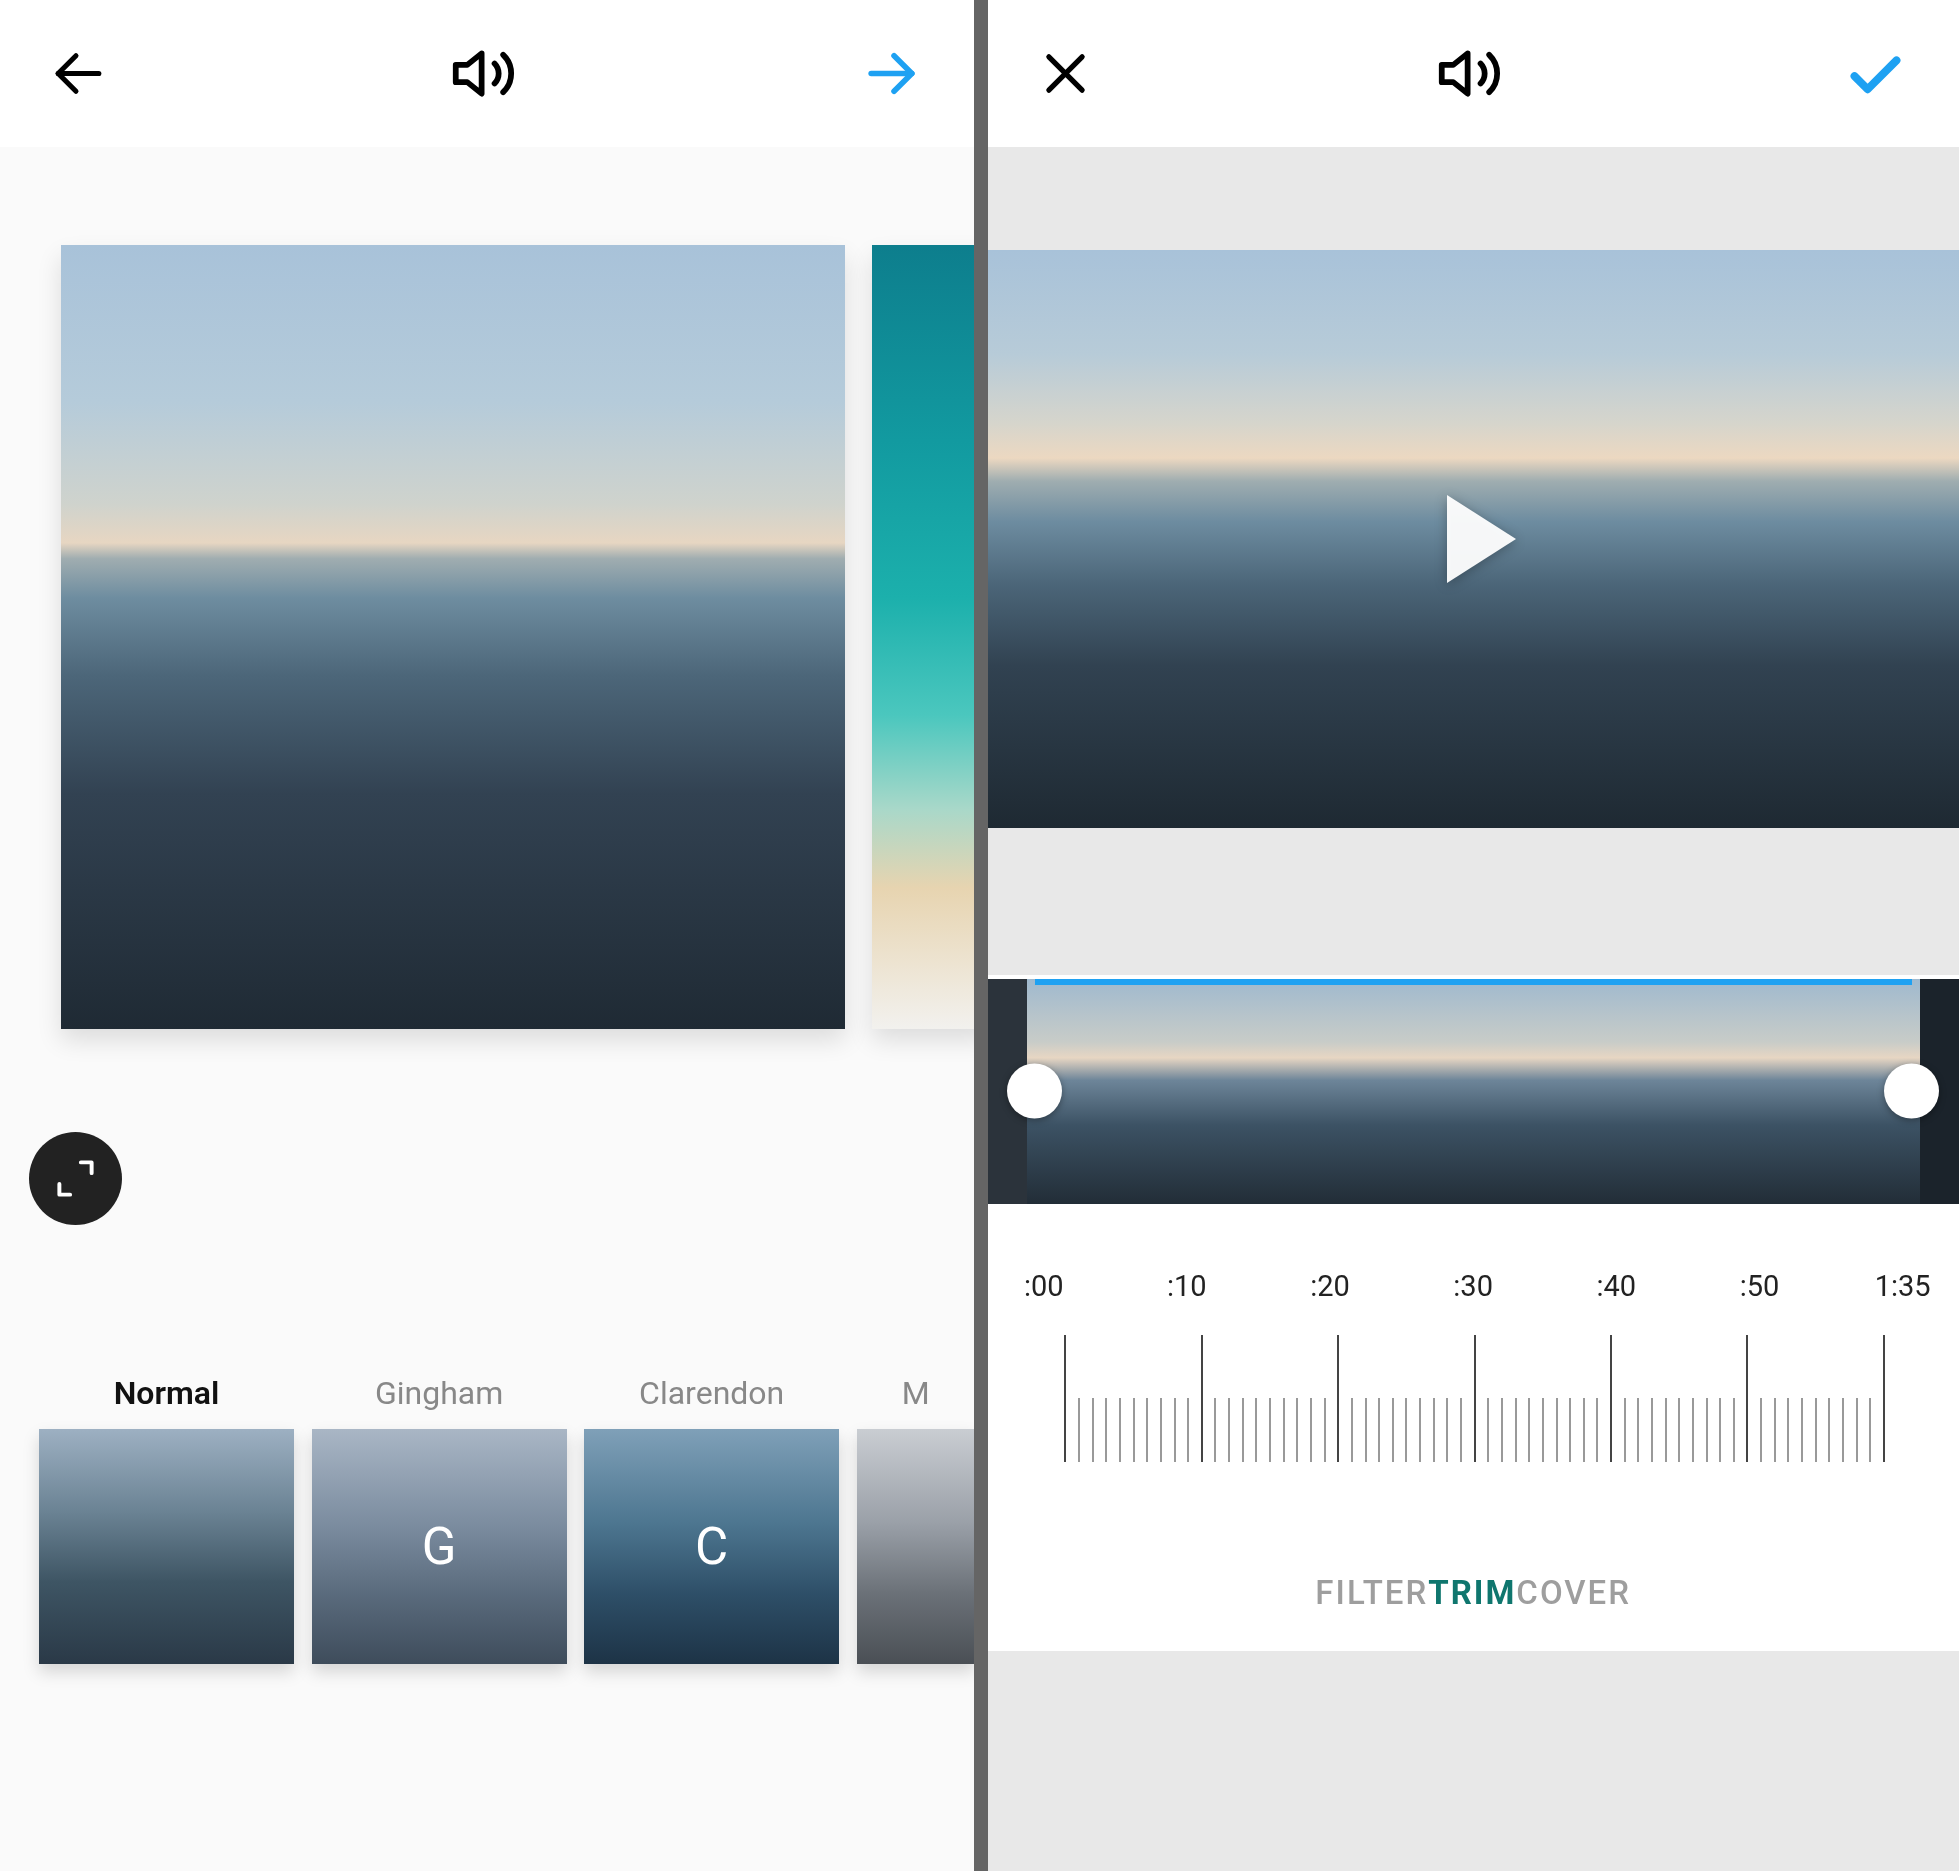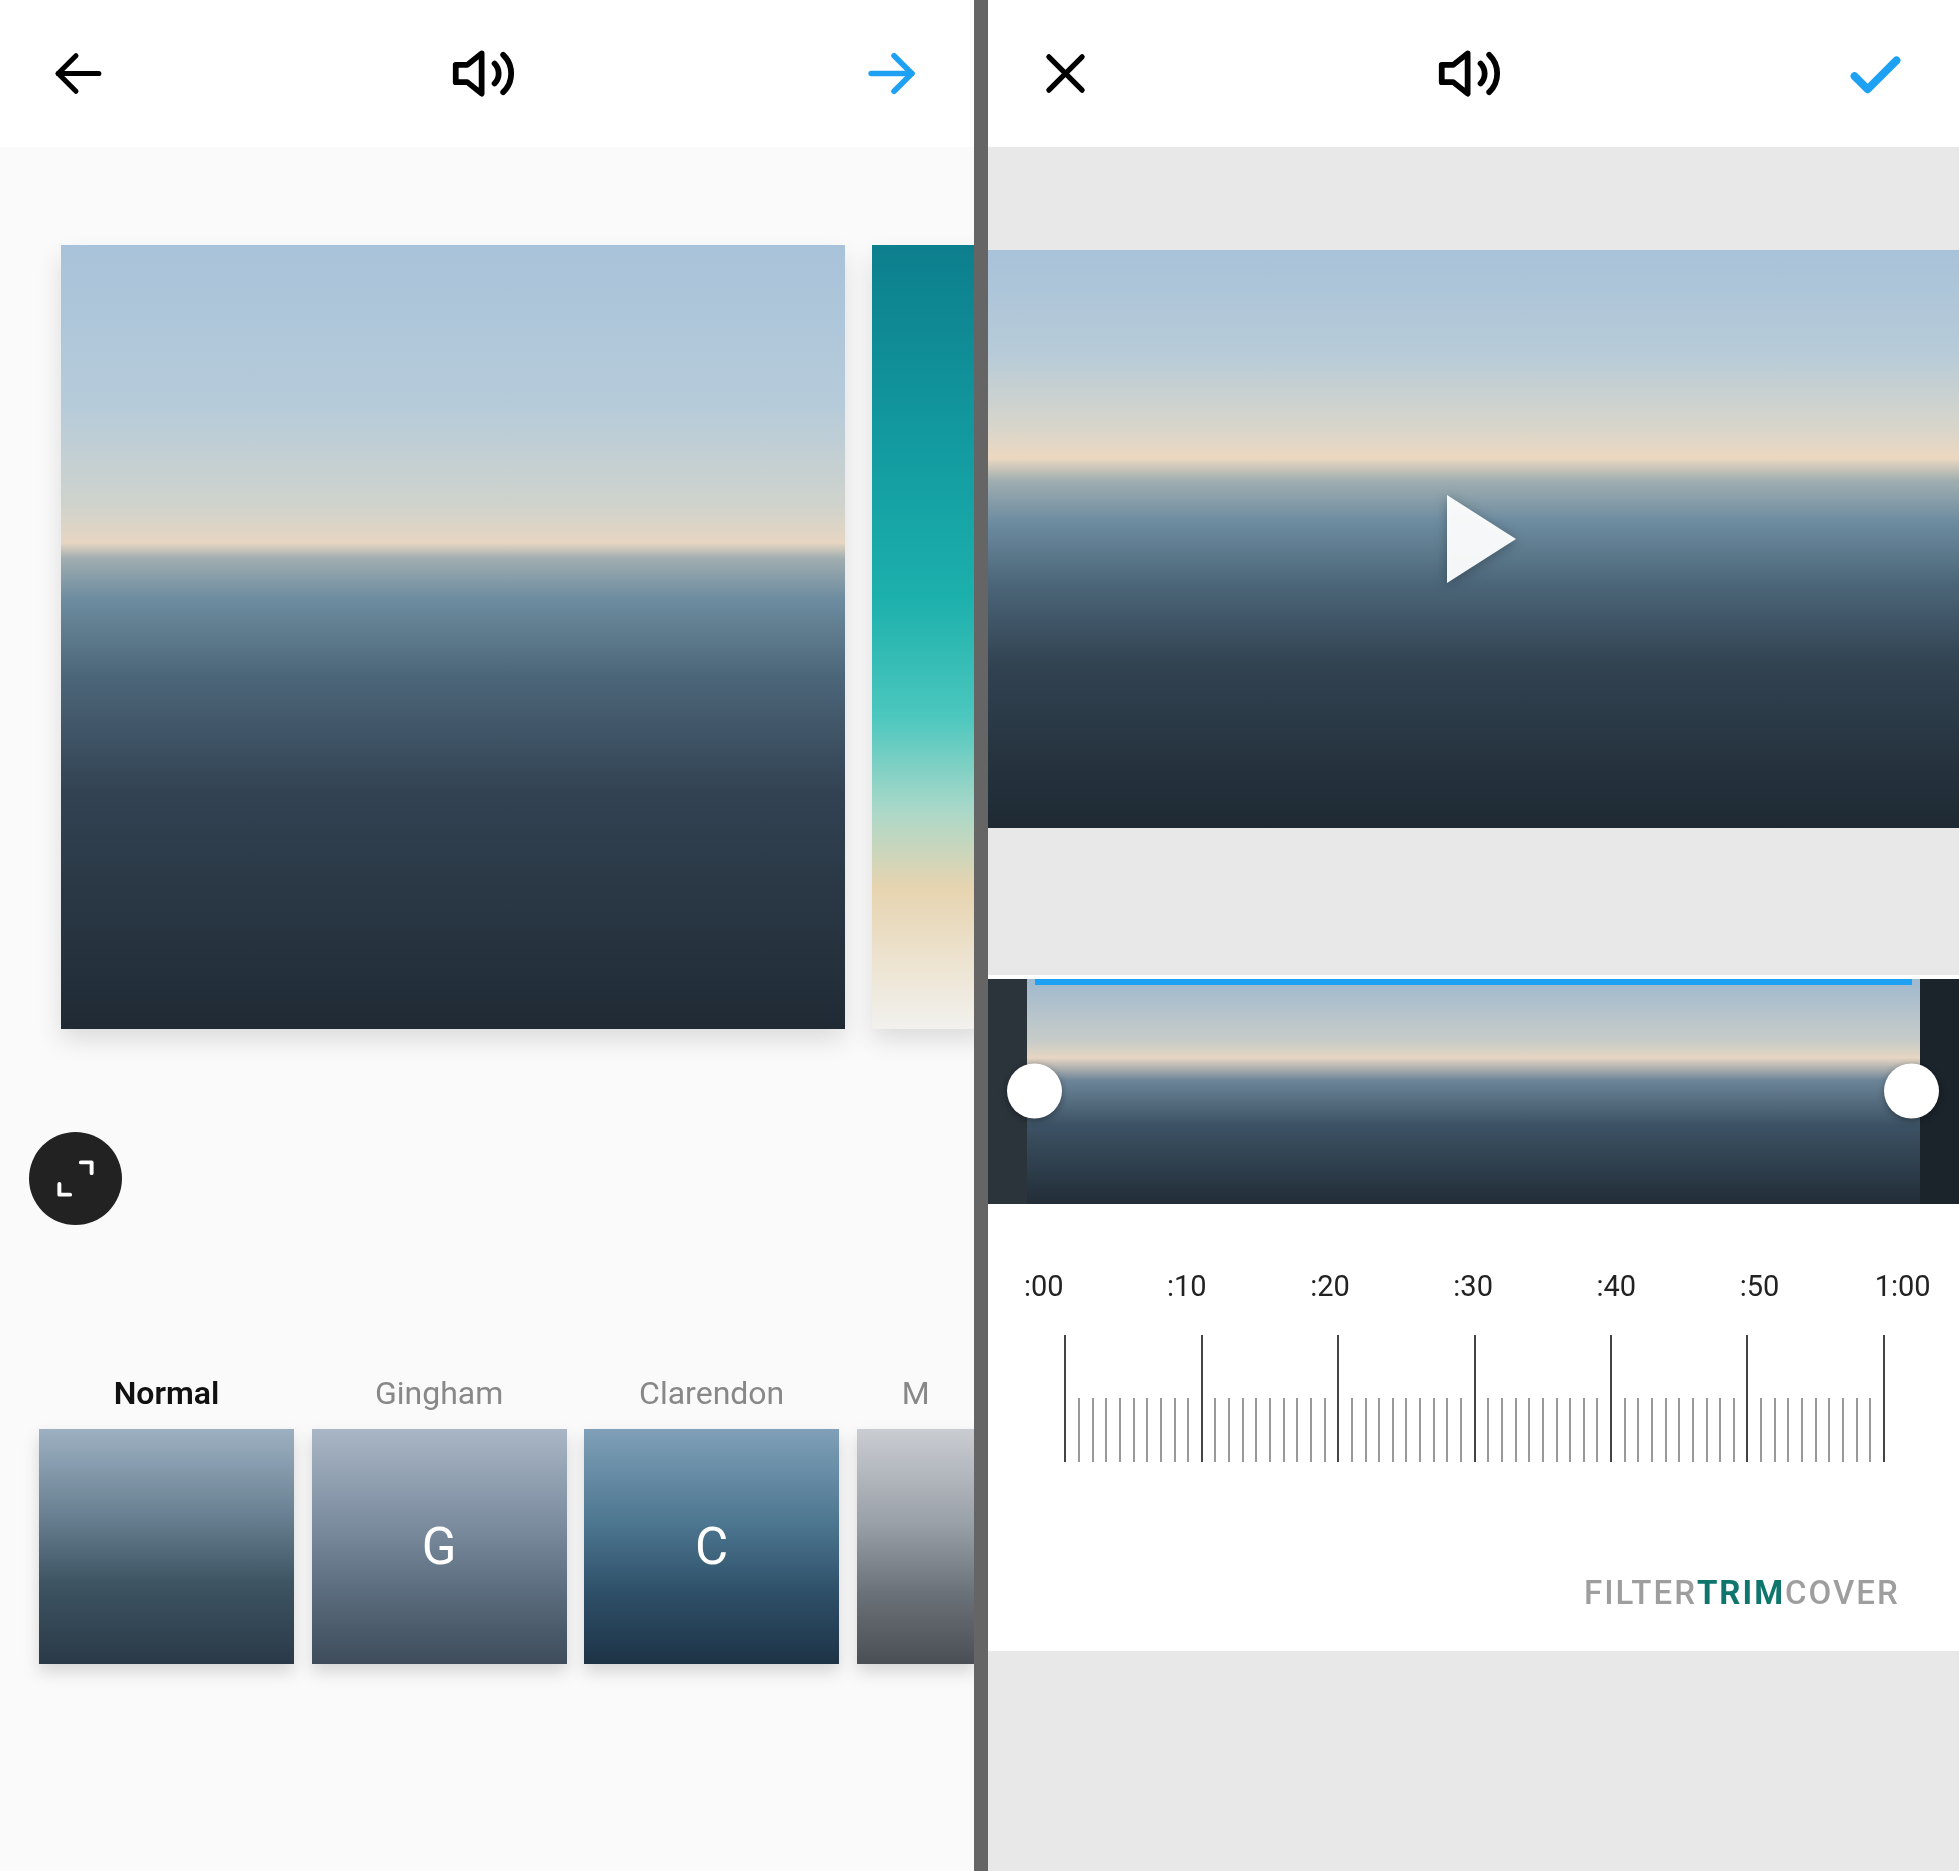--- a/index.html
+++ b/index.html
@@ -132,21 +132,21 @@
   .trim-handle.right { right:19.6px; }
 
   .ruler { background:#fff; height: 323px; padding-top: 59px; position:relative; }
   .ruler-labels { display:flex; justify-content:space-between; padding:0 17px; }
   .rlabel { font-size:29px; color:#222; width:78px; text-align:center;}
   .ticks { position:relative; height: 196px; margin-top: 11.8px; }
   .tick { position:absolute; bottom:49px; width:2px; background:#999; }
   .tick.major { height:127px; background:#444; }
   .tick.minor { height:64px; }
 
-  .tabbar { background:#fff; height:118px; display:flex; justify-content:flex-end; align-items:center; padding: 0 59px;}
+  .tabbar { background:#fff; height:118px; display:flex; justify-content:center; align-items:center; padding: 0 59px;}
   .tab { font-size:33px; letter-spacing:2px; color:#9e9e9e; font-weight:500; cursor:pointer;}
   .tab.active { color:#0f766e; font-weight:700;}
 </style>
 </head>
 <body>
 
 <div class="pane pane-left">
   <div class="hdr">
     <div class="icon-btn">
       <svg width="61" height="61" viewBox="0 0 24 24" fill="none" stroke="#000" stroke-width="2" stroke-linecap="round" stroke-linejoin="round">
@@ -252,21 +252,21 @@
     </div>
 
     <div class="ruler">
       <div class="ruler-labels">
         <div class="rlabel">:00</div>
         <div class="rlabel">:10</div>
         <div class="rlabel">:20</div>
         <div class="rlabel">:30</div>
         <div class="rlabel">:40</div>
         <div class="rlabel">:50</div>
-        <div class="rlabel">1:00</div>
+        <div class="rlabel">1:35</div>
       </div>
       <div class="ticks" id="ticks">
           <div class="tick major" style="left: 76px;"></div>
           <div class="tick minor" style="left: 90px;"></div>
           <div class="tick minor" style="left: 104px;"></div>
           <div class="tick minor" style="left: 117px;"></div>
           <div class="tick minor" style="left: 131px;"></div>
           <div class="tick minor" style="left: 145px;"></div>
           <div class="tick minor" style="left: 158px;"></div>
           <div class="tick minor" style="left: 172px;"></div>

